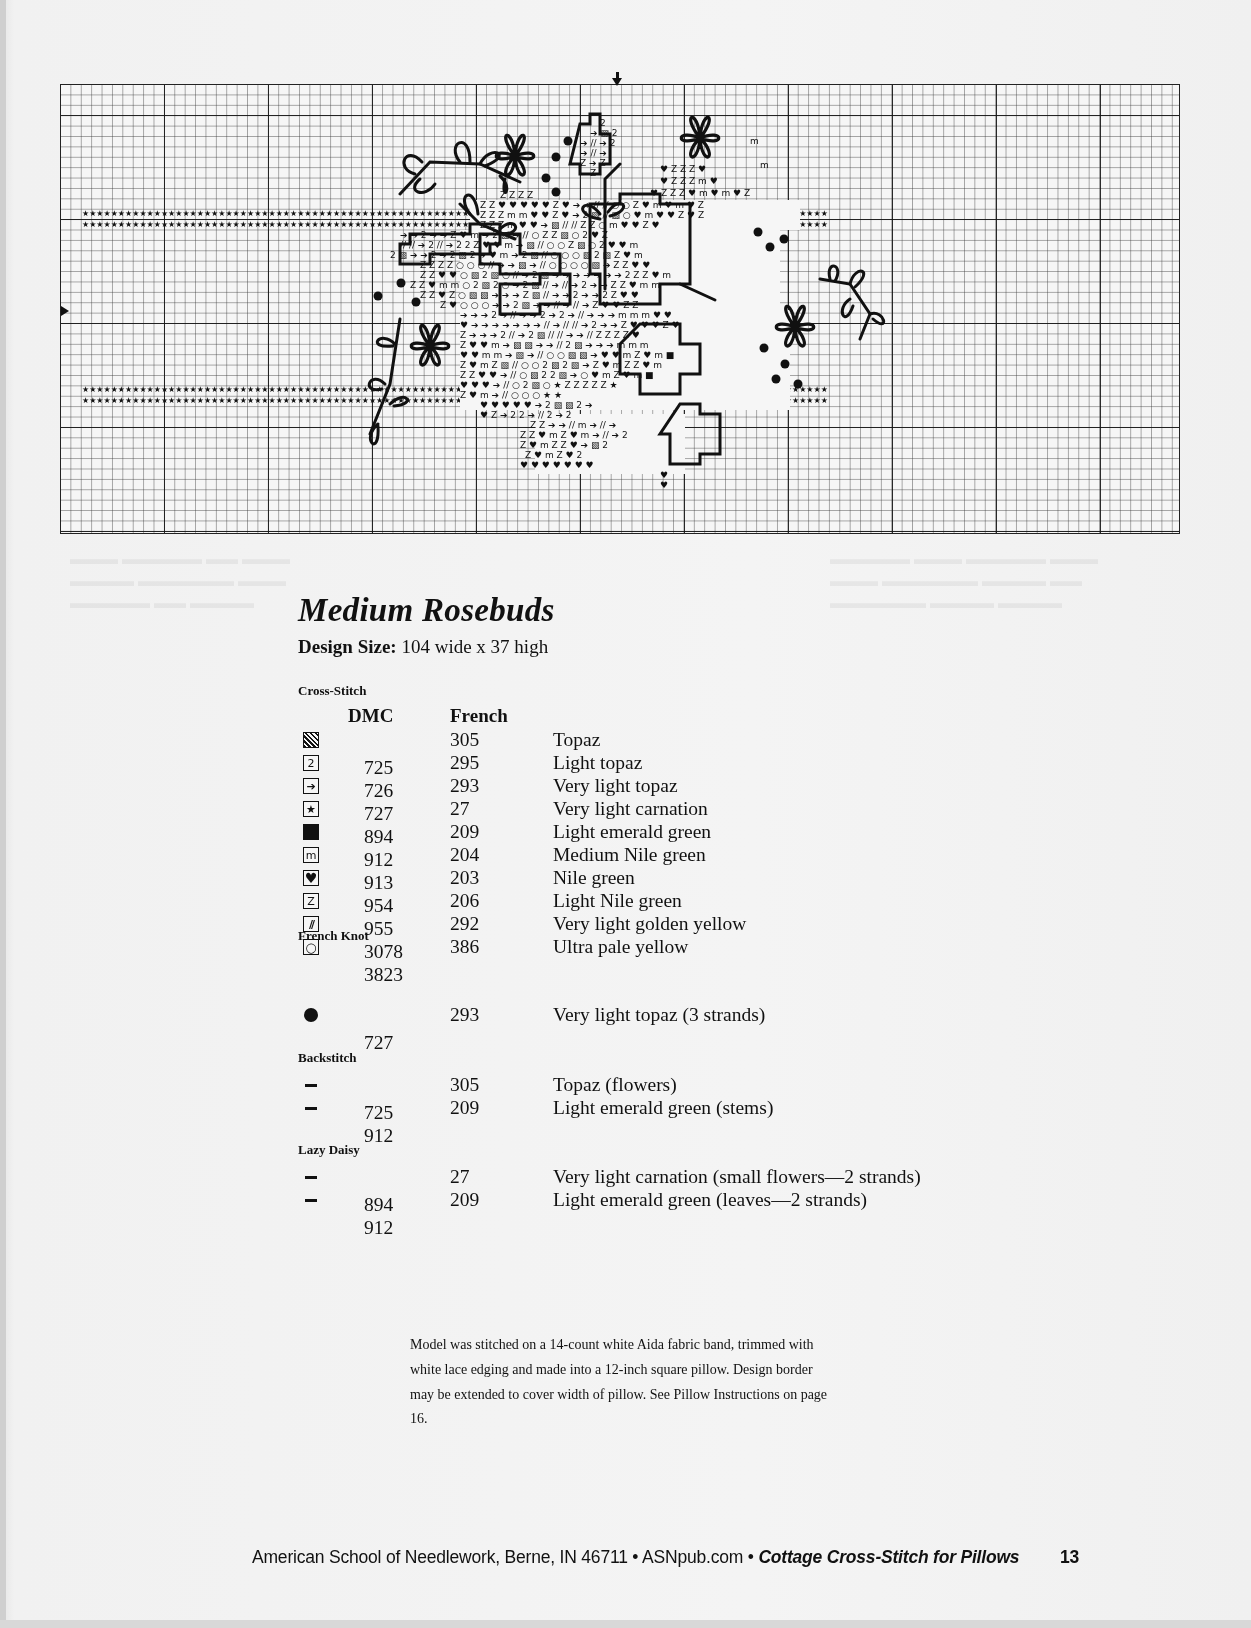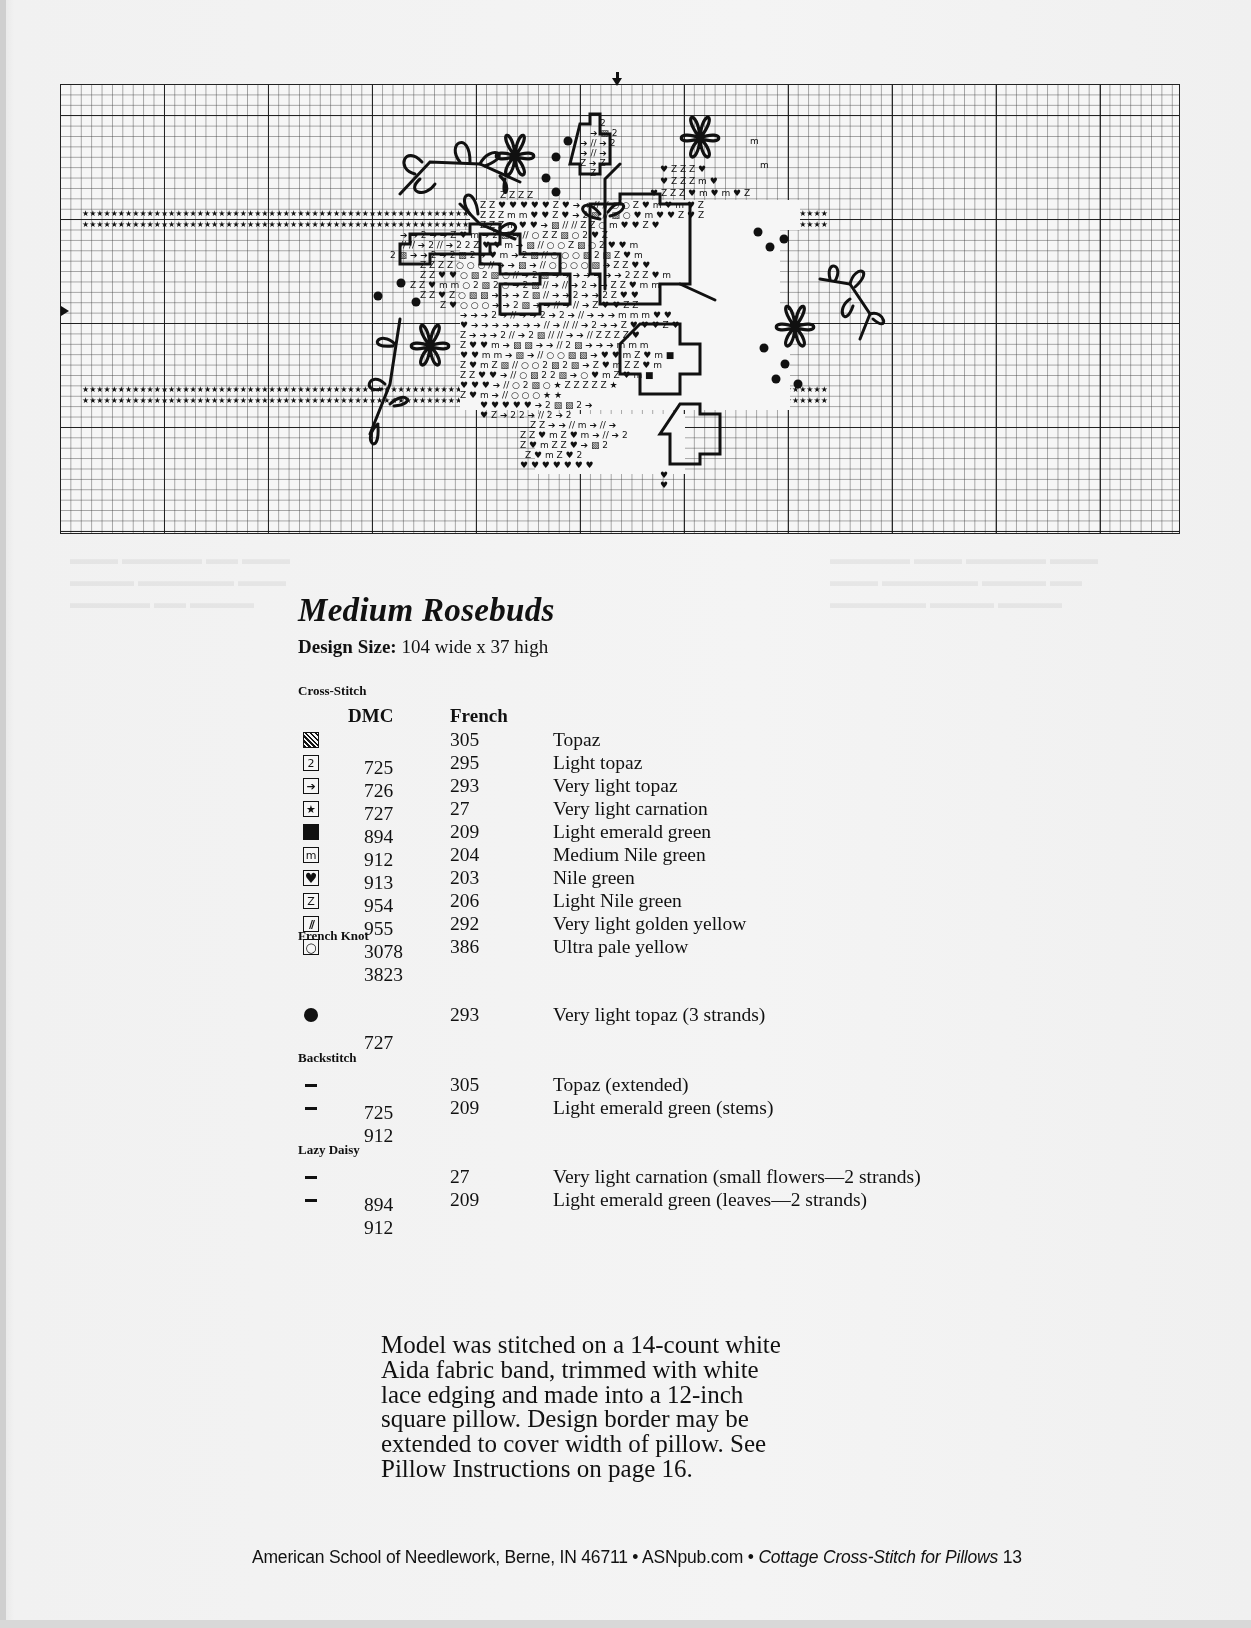--- a/index.html
+++ b/index.html
@@ -63,28 +63,28 @@
   .key-row .dmc { position:absolute; left:66px;margin-top:28px; }
   .key-row .anchor { position:absolute; left:152px; }
   .key-row .desc { position:absolute; left:255px; }
   .sym-box { box-sizing:border-box; border:1.5px solid #111; background:#f6f6f6; display:flex; align-items:center; justify-content:center;
              font-family:"DejaVu Sans", sans-serif; font-size:11px; line-height:1; color:#111; }
   .sym-solid { background:#111; }
   .sym-dot { width:14px !important; height:14px !important; border-radius:50%; background:#111; left:6px !important; top:4px !important; }
   .sym-dash { height:3px !important; width:12px !important; top:10px !important; left:7px !important; background:#111; }
 
   .note {
-    position:absolute; left:381px; top:1333px; width:420px; font-size:25px; line-height:24.8px;
+    position:absolute; left:410px; top:1333px; width:420px; font-size:14px; line-height:24.8px;
   }
   .footer {
     position:absolute; left:252px; top:1547px; font-family:"Liberation Sans", "DejaVu Sans", sans-serif;
     font-size:17.5px; white-space:nowrap; color:#111; letter-spacing:-0.2px;
   }
-  .footer .book { font-style:italic; font-weight:normal; }
-  .footer .pg { font-weight:normal; }
+  .footer .book { font-style:italic; font-weight:bold; }
+  .footer .pg { font-weight:bold;margin-left:36px; }
   .bleed { position:absolute; color:rgba(0,0,0,0.05); font-family:"Liberation Serif", serif; font-size:16px; }
 </style>
 </head>
 <body>
 
 <div class="page-shade"></div>
 <div class="gutter-line"></div>
 <div class="bottom-line"></div>
 
 <div class="bleed" style="left:70px;top:548px;width:220px;line-height:22px">▬▬▬ ▬▬▬▬▬ ▬▬ ▬▬▬<br>▬▬▬▬ ▬▬▬▬▬▬ ▬▬▬<br>▬▬▬▬▬ ▬▬ ▬▬▬▬</div>
@@ -289,21 +289,21 @@
   <span class="dmc">727</span>
   <span class="anchor">293</span>
   <span class="desc">Very light topaz (3 strands)</span>
 </div>
 
 <div class="section-head" style="top:1050px">Backstitch</div>
 <div class="key-row" style="top:1074px">
   <span class="sym sym-dash"></span>
   <span class="dmc">725</span>
   <span class="anchor">305</span>
-  <span class="desc">Topaz (extended)</span>
+  <span class="desc">Topaz (flowers)</span>
 </div>
 <div class="key-row" style="top:1097px">
   <span class="sym sym-dash"></span>
   <span class="dmc">912</span>
   <span class="anchor">209</span>
   <span class="desc">Light emerald green (stems)</span>
 </div>
 
 <div class="section-head" style="top:1142px">Lazy Daisy</div>
 <div class="key-row" style="top:1166px">

